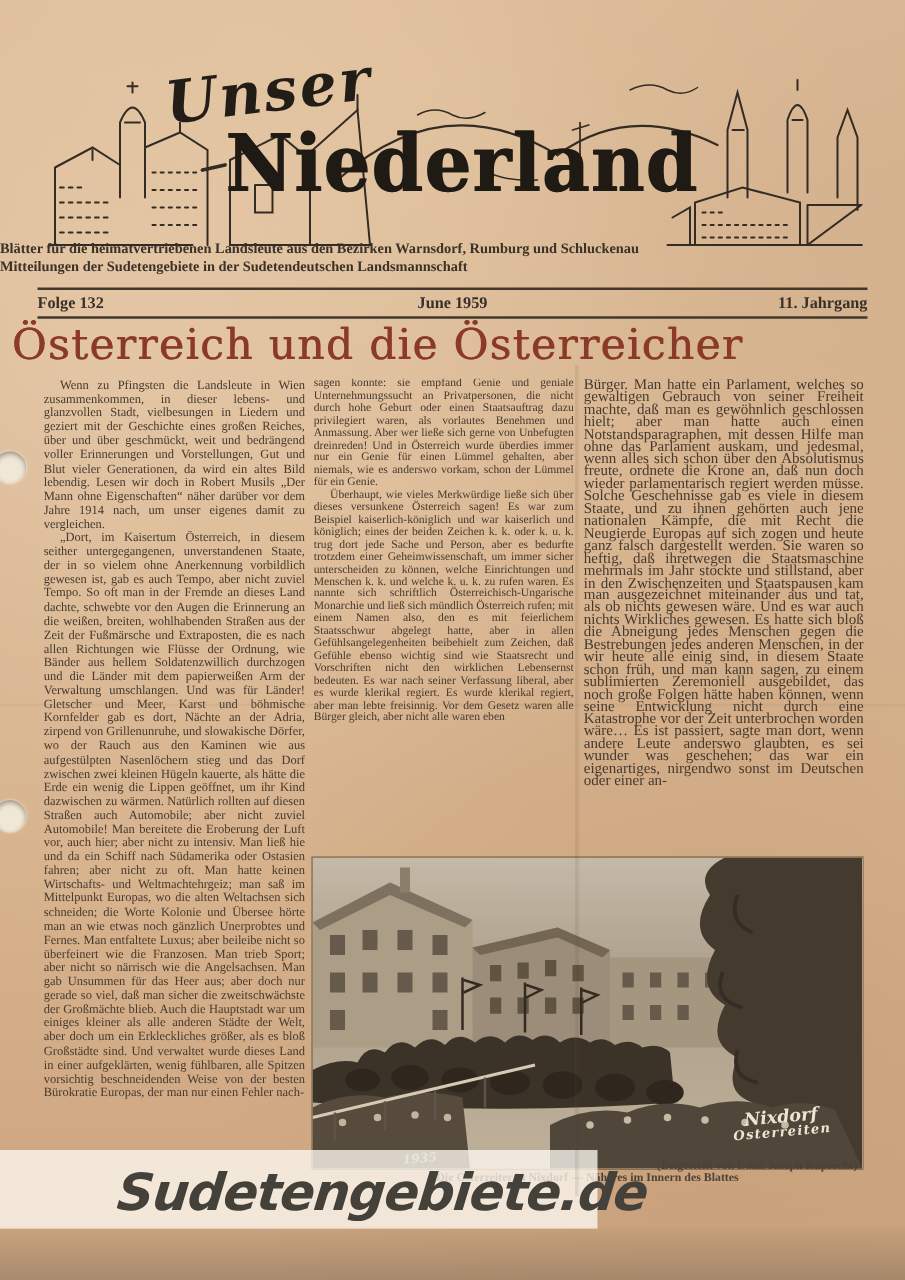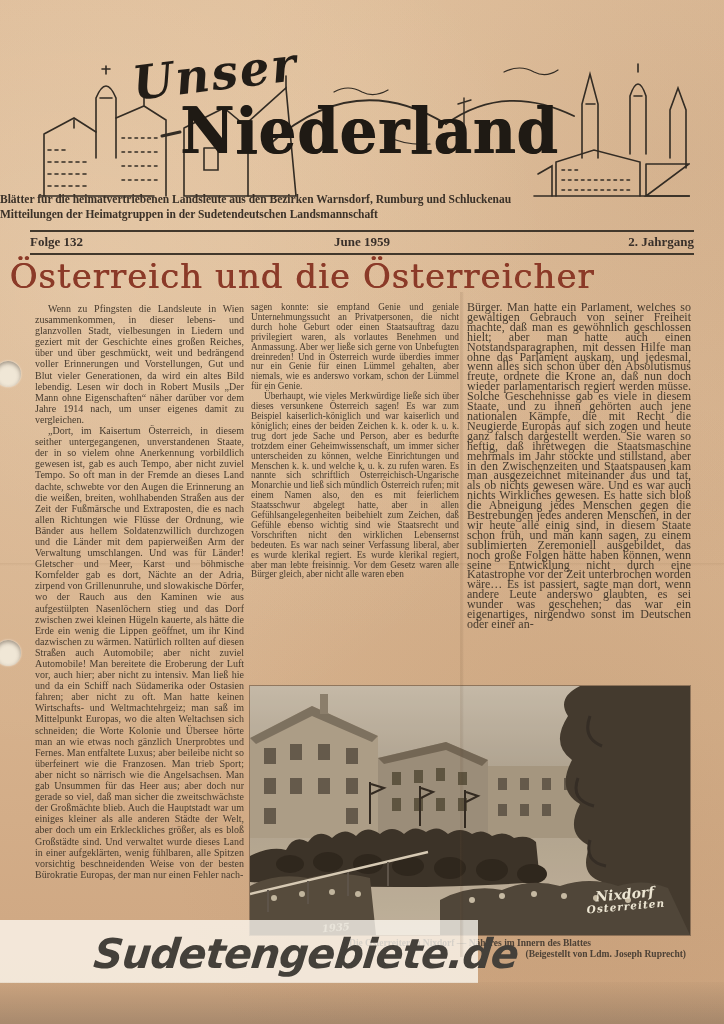--- a/index.html
+++ b/index.html
@@ -51,21 +51,21 @@
   .photo{position:absolute;left:250px;top:686px;width:440px;height:249px;
     box-shadow:0 0 0 1px rgba(64,52,40,.45);overflow:hidden;}
   .photo .tint{position:absolute;inset:0;background:rgba(152,112,70,.14);}
   .photo-hand{position:absolute;color:#ece5d2;font-style:italic;font-weight:bold;
     font-family:"DejaVu Serif",serif;transform:rotate(-5deg);text-align:center;line-height:1.0;}
   .hand-main{right:26px;bottom:24px;font-size:14px;}
   .hand-sub{font-size:10.5px;letter-spacing:1px;}
   .hand-year{left:72px;bottom:2px;font-size:10px;opacity:.55;}
   .caption1{position:absolute;left:250px;top:938px;width:440px;text-align:center;
     font-weight:bold;font-size:9.5px;color:#4c4136;}
-  .caption2{position:absolute;left:250px;top:949px;width:436px;text-align:right;
+  .caption2{position:absolute;left:250px;top:928px;width:436px;text-align:right;
     font-weight:bold;font-size:9.5px;color:#4c4136;}
   
   .wm-band{position:absolute;left:0;top:920px;width:478px;height:63px;
     background:rgba(253,249,241,.78);}
   .wm-text{position:absolute;left:94px;top:930px;font-family:"DejaVu Sans","Liberation Sans",sans-serif;
     font-weight:bold;font-style:italic;font-size:41px;letter-spacing:-1px;color:#44403a;
     transform:skewX(-6deg);}
 </style>
 </head>
 <body>
@@ -107,28 +107,28 @@
 
         <path d="M128,78 146,74" stroke-width="3"></path>
       </g>
     </svg>
     <div class="title-script">Unser</div>
     <div class="title-main">Niederland</div>
   </div>
 
   <div class="subtitle">
     <div>Blätter für die heimatvertriebenen Landsleute aus den Bezirken Warnsdorf, Rumburg und Schluckenau</div>
-    <div>Mitteilungen der Heimatgruppen in der Sudetendeutschen Landsmannschaft</div>
+    <div>Mitteilungen der Sudetengebiete in der Sudetendeutschen Landsmannschaft</div>
   </div>
 
   <div class="rule" style="top:230px"></div>
   <div class="issue-row">
     <span>Folge 132</span>
     <span class="c">June 1959</span>
-    <span>2. Jahrgang</span>
+    <span>11. Jahrgang</span>
   </div>
   <div class="rule" style="top:253px"></div>
 
   <div class="headline">Österreich und die Österreicher</div>
 
   <div class="col" id="col1">
     <p>Wenn zu Pfingsten die Landsleute in Wien zusammenkommen, in dieser lebens- und glanzvollen Stadt, vielbesungen in Liedern und geziert mit der Geschichte eines großen Reiches, über und über geschmückt, weit und bedrängend voller Erinnerungen und Vorstellungen, Gut und Blut vieler Generationen, da wird ein altes Bild lebendig. Lesen wir doch in Robert Musils „Der Mann ohne Eigenschaften“ näher darüber vor dem Jahre 1914 nach, um unser eigenes damit zu vergleichen.</p>
     <p>„Dort, im Kaisertum Österreich, in diesem seither untergegangenen, unverstandenen Staate, der in so vielem ohne Anerkennung vorbildlich gewesen ist, gab es auch Tempo, aber nicht zuviel Tempo. So oft man in der Fremde an dieses Land dachte, schwebte vor den Augen die Erinnerung an die weißen, breiten, wohlhabenden Straßen aus der Zeit der Fußmärsche und Extraposten, die es nach allen Richtungen wie Flüsse der Ordnung, wie Bänder aus hellem Soldatenzwillich durchzogen und die Länder mit dem papierweißen Arm der Verwaltung umschlangen. Und was für Länder! Gletscher und Meer, Karst und böhmische Kornfelder gab es dort, Nächte an der Adria, zirpend von Grillenunruhe, und slowakische Dörfer, wo der Rauch aus den Kaminen wie aus aufgestülpten Nasenlöchern stieg und das Dorf zwischen zwei kleinen Hügeln kauerte, als hätte die Erde ein wenig die Lippen geöffnet, um ihr Kind dazwischen zu wärmen. Natürlich rollten auf diesen Straßen auch Automobile; aber nicht zuviel Automobile! Man bereitete die Eroberung der Luft vor, auch hier; aber nicht zu intensiv. Man ließ hie und da ein Schiff nach Südamerika oder Ostasien fahren; aber nicht zu oft. Man hatte keinen Wirtschafts- und Weltmachtehrgeiz; man saß im Mittelpunkt Europas, wo die alten Weltachsen sich schneiden; die Worte Kolonie und Übersee hörte man an wie etwas noch gänzlich Unerprobtes und Fernes. Man entfaltete Luxus; aber beileibe nicht so überfeinert wie die Franzosen. Man trieb Sport; aber nicht so närrisch wie die Angelsachsen. Man gab Unsummen für das Heer aus; aber doch nur gerade so viel, daß man sicher die zweitschwächste der Großmächte blieb. Auch die Hauptstadt war um einiges kleiner als alle anderen Städte der Welt, aber doch um ein Erkleckliches größer, als es bloß Großstädte sind. Und verwaltet wurde dieses Land in einer aufgeklärten, wenig fühlbaren, alle Spitzen vorsichtig beschneidenden Weise von der besten Bürokratie Europas, der man nur einen Fehler nach-</p>
   </div>
   <div class="col" id="col2">

